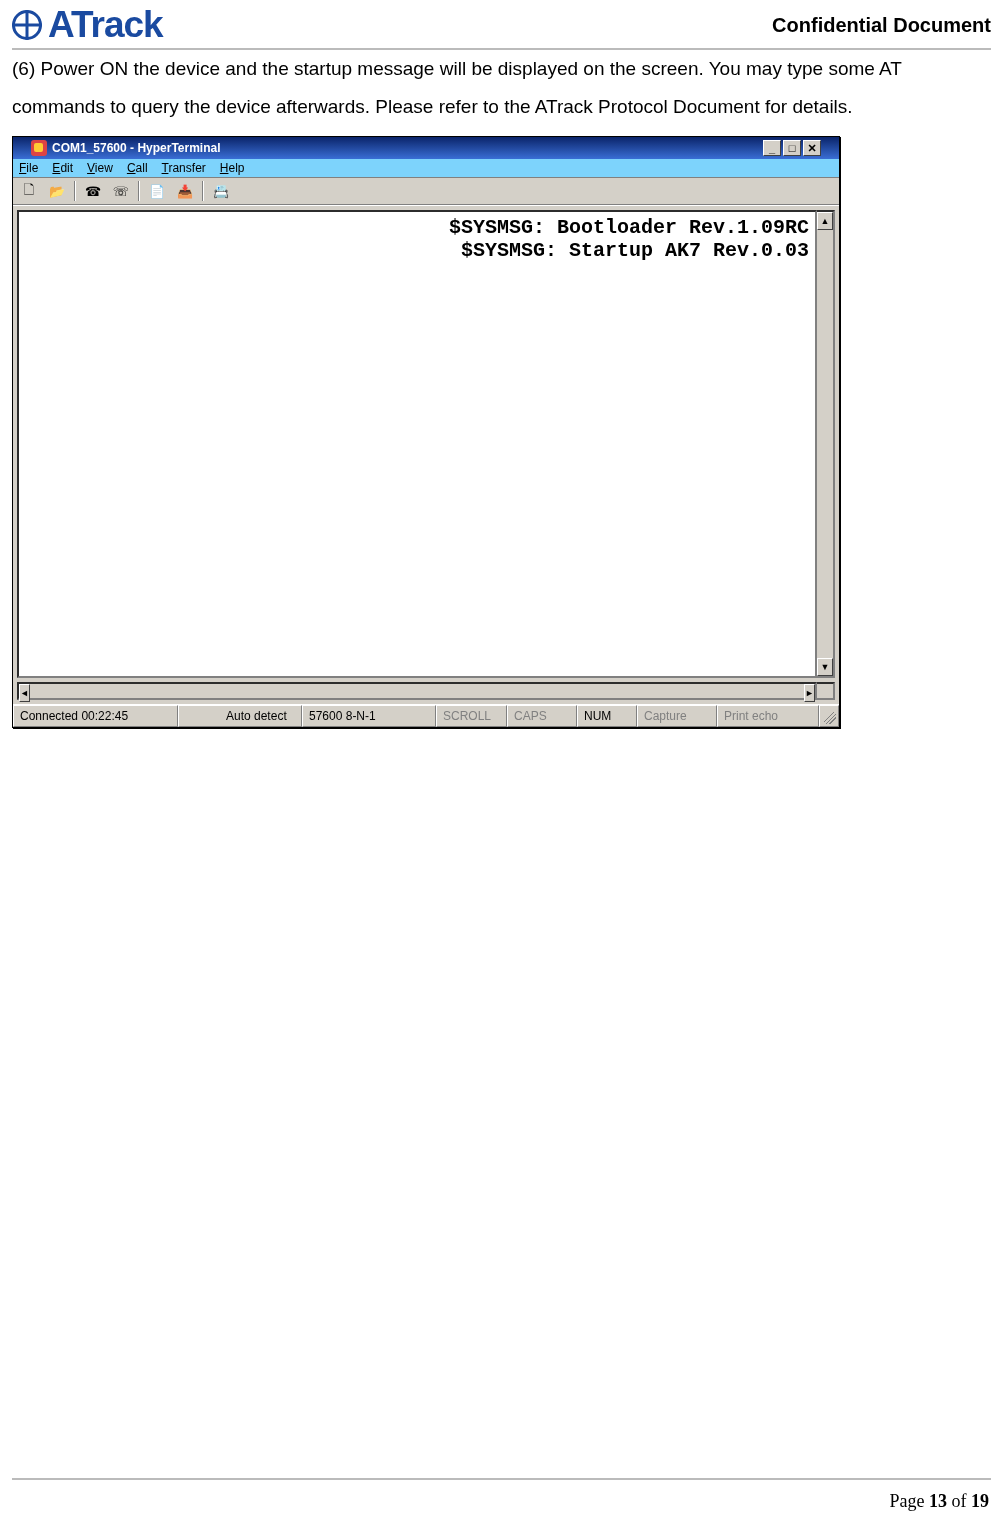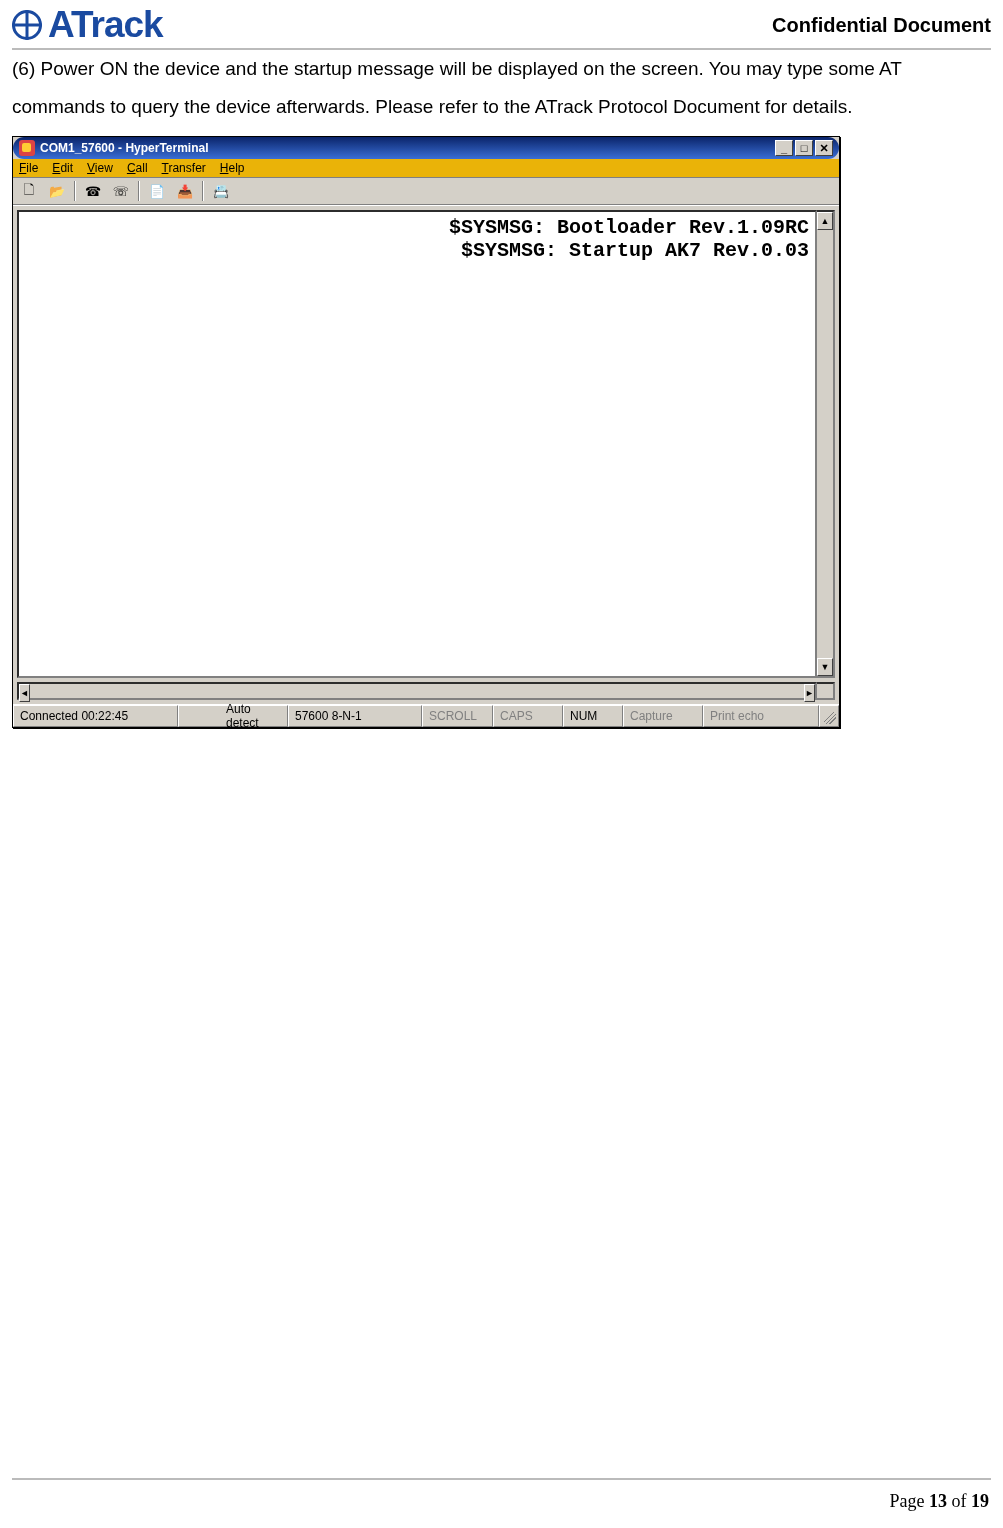--- a/index.html
+++ b/index.html
@@ -66,23 +66,22 @@
     font-family: Tahoma, Arial, sans-serif;
     font-size: 12px;
     box-shadow: 1px 1px 0 #000;
   }
   .titlebar {
     background: linear-gradient(#0a246a, #3a6ed5);
     color: #fff;
     display: flex;
     align-items: center;
     justify-content: space-between;
-    padding: 2px 6px;
+    padding: 2px 18px;
     height: 22px;
-    border-radius: 11px;
   }
   .titlebar-left {
     display: flex;
     align-items: center;
     gap: 5px;
     font-weight: 700;
   }
   .ht-icon {
     width: 16px; height: 16px;
     background: #d44; border-radius: 3px;
@@ -105,21 +104,21 @@
     display: flex; align-items: center; justify-content: center;
     font-family: Arial, sans-serif;
     font-size: 11px;
     font-weight: 700;
     color: #000;
   }
   .menubar {
     display: flex;
     gap: 14px;
     padding: 2px 6px;
-    background: #eab308;
+    background: #7dd3fc;
     border-bottom: 1px solid #808080;
   }
   .menubar span { }
   .menubar .ul { text-decoration: underline; }
   .toolbar {
     display: flex;
     align-items: center;
     gap: 6px;
     padding: 3px 5px;
     background: #d4d0c8;
@@ -199,21 +198,21 @@
     border-top-color: #fff;
     border-left-color: #fff;
     padding: 2px 6px;
     height: 22px;
     font-size: 12px;
     color: #000;
     display:flex; align-items:center;
   }
   .status-cell.dim { color: #808080; }
   .sc-conn { width: 165px; }
-  .sc-auto { width: 110px; padding-left: 47px; }
+  .sc-auto { width: 124px; padding-left: 47px; }
   .sc-baud { width: 134px; }
   .sc-scroll{ width: 71px; }
   .sc-caps { width: 70px; }
   .sc-num  { width: 60px; }
   .sc-cap  { width: 80px; }
   .sc-echo { flex:1; }
   .grip {
     width: 20px;
     position: relative;
   }

